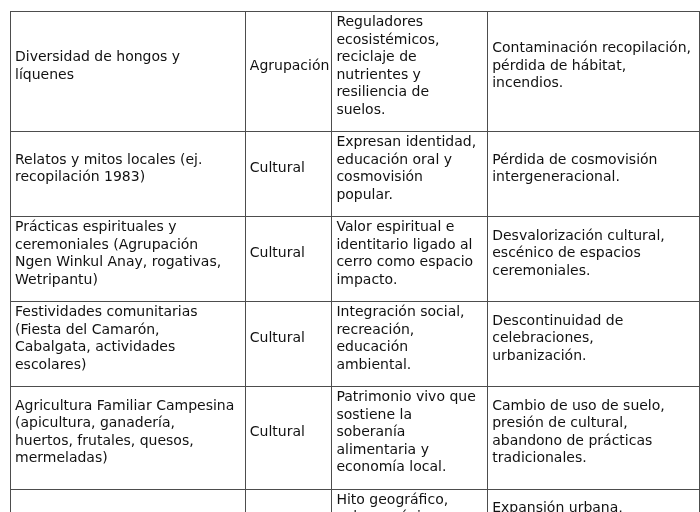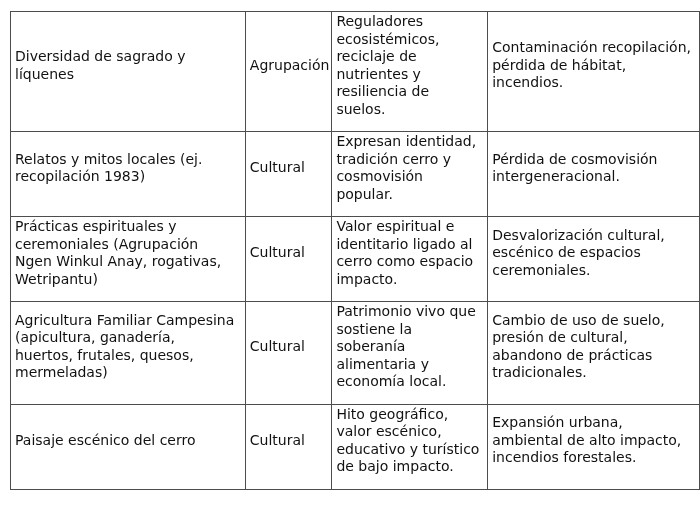--- a/index.html
+++ b/index.html
@@ -45,57 +45,71 @@
 <div class="page">
   <table class="data-table">
     <colgroup>
       <col class="c0">
         <col class="c1">
         <col class="c2">
         <col class="c3">
     </colgroup>
     <tbody>
       <tr class="r0">
-        <td>Diversidad de sagrado y
+        <td>Diversidad de hongos y
 líquenes</td>
         <td>Agrupación</td>
         <td>Reguladores
 ecosistémicos,
 reciclaje de
 nutrientes y
 resiliencia de
 suelos.</td>
         <td>Contaminación recopilación,
 pérdida de hábitat,
 incendios.</td>
       </tr>
       <tr class="r1">
         <td>Relatos y mitos locales (ej.
 recopilación 1983)</td>
         <td>Cultural</td>
         <td>Expresan identidad,
-tradición cerro y
+educación oral y
 cosmovisión
 popular.</td>
         <td>Pérdida de cosmovisión
 intergeneracional.</td>
       </tr>
       <tr class="r2">
         <td>Prácticas espirituales y
 ceremoniales (Agrupación
 Ngen Winkul Anay, rogativas,
 Wetripantu)</td>
         <td>Cultural</td>
         <td>Valor espiritual e
 identitario ligado al
 cerro como espacio
 impacto.</td>
         <td>Desvalorización cultural,
 escénico de espacios
 ceremoniales.</td>
+      </tr>
+      <tr class="r3">
+        <td>Festividades comunitarias
+(Fiesta del Camarón,
+Cabalgata, actividades
+escolares)</td>
+        <td>Cultural</td>
+        <td>Integración social,
+recreación,
+educación
+ambiental.</td>
+        <td>Descontinuidad de
+celebraciones,
+urbanización.</td>
       </tr>
       <tr class="r4">
         <td>Agricultura Familiar Campesina
 (apicultura, ganadería,
 huertos, frutales, quesos,
 mermeladas)</td>
         <td>Cultural</td>
         <td>Patrimonio vivo que
 sostiene la
 soberanía

